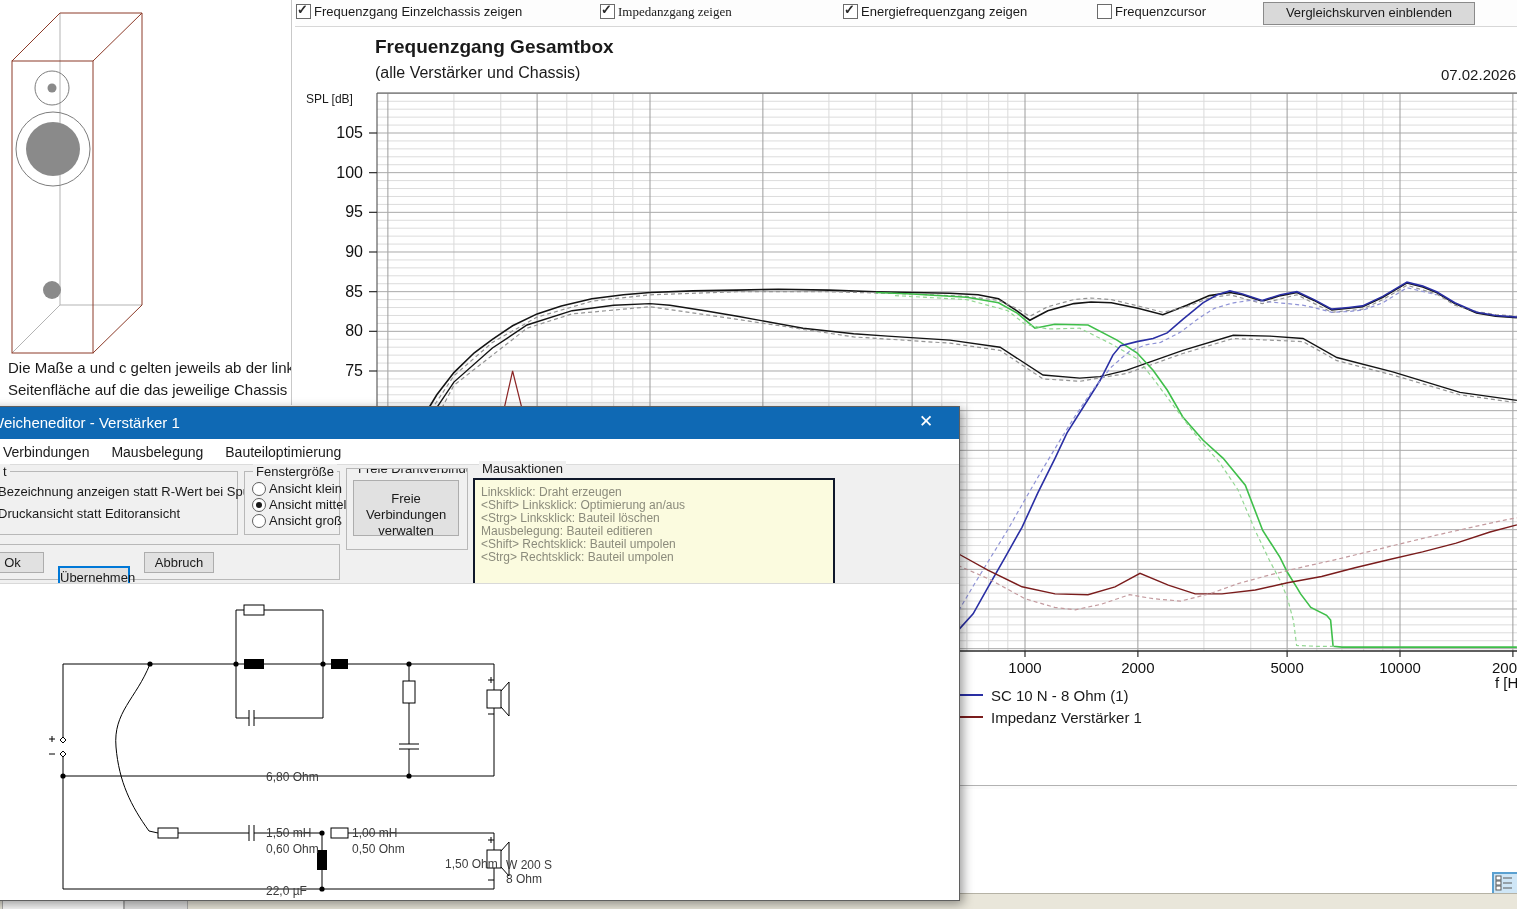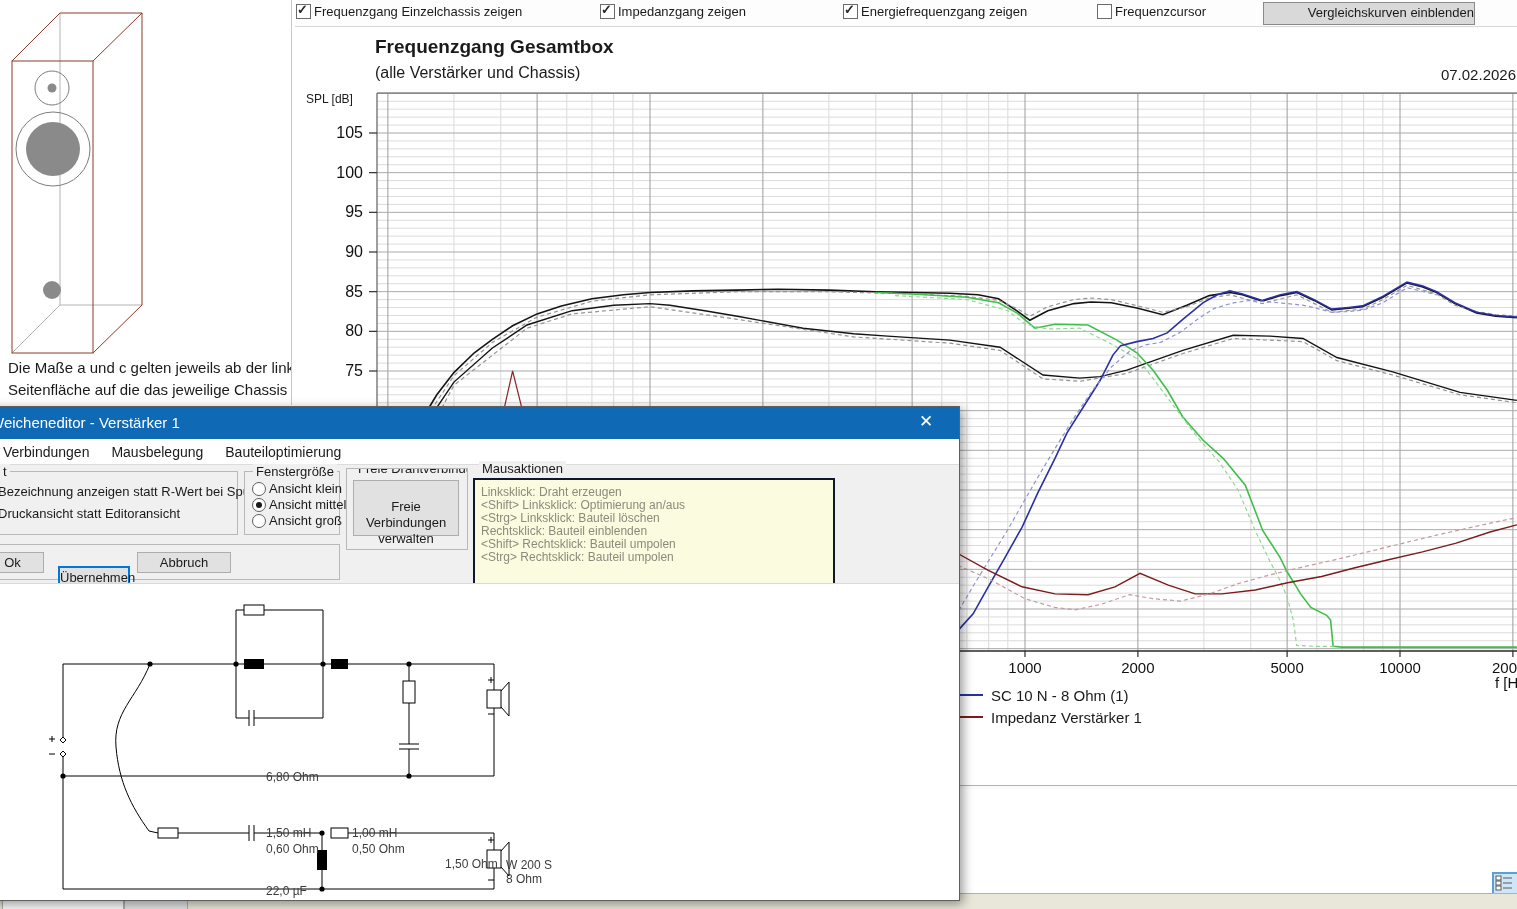--- a/index.html
+++ b/index.html
@@ -9,21 +9,21 @@
   
   #left-panel{left:0;top:0;width:291px;height:405px;background:#fff;border-right:1px solid #c9c9c9;overflow:hidden}
   .caption{font-size:15px;color:#1a1a1a;white-space:nowrap}
   
   #chart-panel{left:295px;top:0;width:1222px;height:893px;background:#fff;overflow:hidden}
   #toolbar{left:0;top:0;width:1222px;height:26px;background:#fdfdfd;border-bottom:1px solid #d7d7d7;z-index:3}
   .cb{position:absolute;top:4px;width:13px;height:13px;background:#fff;border:1px solid #6b6b6b}
   .cb.checked::after{content:"✓";position:absolute;left:0px;top:-3px;font-size:13px;font-weight:bold;color:#2b2b2b}
   .cb-label{position:absolute;top:4px;font-size:13px;white-space:nowrap}
   #compare-btn{position:absolute;left:968px;top:2px;width:210px;height:21px;background:#d9d9d9;
-     border:1px solid #8a8a8a;font-size:13px;text-align:right;line-height:20px}
+     border:1px solid #8a8a8a;font-size:13px;text-align:center;line-height:20px}
   #chart-title{left:80px;top:36px;font-size:19px;font-weight:bold}
   #chart-subtitle{left:80px;top:64px;font-size:16px}
   #chart-date{left:1124px;top:66px;width:97px;text-align:right;font-size:15px}
   #spl-label{left:11px;top:92px;font-size:12px}
   #chart-svg{left:0;top:0;z-index:1}
   #legend{left:660px;top:684px;z-index:2}
   .legend-row{display:flex;align-items:center;height:22px}
   .legend-line{width:28px;margin-right:8px;border-top:2px solid #000}
   .legend-label{font-size:15px;white-space:nowrap}
   #right-hr{left:663px;top:785px;width:559px;border-top:1px solid #b2b2b2;height:3px;background:#fbfbfb}
@@ -222,21 +222,21 @@
       <line x1="74" y1="172.66665" x2="82" y2="172.66665" stroke="#2a2a2a" stroke-width="1.2"></line>
       <text x="68" y="177.66665" text-anchor="end" font-size="16" font-family="&quot;Liberation Sans&quot;, sans-serif" fill="#111">100</text>
       <line x1="74" y1="133" x2="82" y2="133" stroke="#2a2a2a" stroke-width="1.2"></line>
       <text x="68" y="138" text-anchor="end" font-size="16" font-family="&quot;Liberation Sans&quot;, sans-serif" fill="#111">105</text>
       <text x="1200" y="688" text-anchor="start" font-size="15" font-family="&quot;Liberation Sans&quot;, sans-serif" fill="#111">f [Hz]</text>
     </svg>
   <div id="toolbar" class="abs">
       <div class="cb checked" style="left: 1px;"></div>
       <span class="cb-label" style="left: 19px;">Frequenzgang Einzelchassis zeigen</span>
       <div class="cb checked" style="left: 305px;"></div>
-      <span class="cb-label" style="left: 323px;">Impedanzgang zeigen</span>
+      <span class="cb-label" style="left: 323px; font-family: Liberation Serif, serif;">Impedanzgang zeigen</span>
       <div class="cb checked" style="left: 548px;"></div>
       <span class="cb-label" style="left: 566px;">Energiefrequenzgang zeigen</span>
       <div class="cb" style="left: 802px;"></div>
       <span class="cb-label" style="left: 820px;">Frequenzcursor</span>
       <div id="compare-btn">Vergleichskurven einblenden</div>
     </div>
   <div id="chart-title" class="abs">Frequenzgang Gesamtbox</div>
   <div id="chart-subtitle" class="abs">(alle Verstärker und Chassis)</div>
   <div id="chart-date" class="abs">07.02.2026</div>
   <div id="spl-label" class="abs">SPL [dB]</div>
@@ -290,40 +290,40 @@
         <span class="opt-line" style="left: 24px; top: 9px;">Ansicht klein</span>
         <span class="radio sel" style="left: 7px; top: 26px;"></span>
         <span class="opt-line" style="left: 24px; top: 25px;">Ansicht mittel</span>
         <span class="radio" style="left: 7px; top: 42px;"></span>
         <span class="opt-line" style="left: 24px; top: 41px;">Ansicht groß</span>
       </div>
   </div>
 
   <div class="grp" style="left:365px;top:61px;width:120px;height:80px;overflow:hidden">
     <span class="grp-label">Freie Drahtverbindungen</span>
-    <div class="dlg-btn" style="left:6px;top:11px;width:106px;height:56px;line-height:16px;padding-top:18px">
+    <div class="dlg-btn" style="left:6px;top:11px;width:106px;height:56px;line-height:16px;padding-top:10px">
       <div>Freie Verbindungen</div>
       <div>verwalten</div>
     </div>
   </div>
 
   <span class="grp-label" style="position:absolute;left:498px;top:54px">Mausaktionen</span>
   <div id="maus-panel" style="left:492px;top:71px;width:358px;height:98px;padding-top:6px">
       <div class="maus-line">Linksklick: Draht erzeugen</div>
       <div class="maus-line">&lt;Shift&gt; Linksklick: Optimierung an/aus</div>
       <div class="maus-line">&lt;Strg&gt; Linksklick: Bauteil löschen</div>
-      <div class="maus-line">Rechtsklick: Bauteil einblenden</div>
+      <div class="maus-line">Mausbelegung: Bauteil editieren</div>
       <div class="maus-line">&lt;Shift&gt; Rechtsklick: Bauteil umpolen</div>
       <div class="maus-line">&lt;Strg&gt; Rechtsklick: Bauteil umpolen</div>
     </div>
 
   <div class="grp" style="left:0;top:137px;width:357px;height:34px"></div>
   <div class="dlg-btn" style="left:0;top:145px;width:63px">Ok</div>
   <div class="dlg-btn focus" style="left:77px;top:159px;width:72px">Übernehmen</div>
-  <div class="dlg-btn" style="left:156px;top:145px;width:94px">Abbruch</div>
+  <div class="dlg-btn" style="left:163px;top:145px;width:70px">Abbruch</div>
 
   <div id="circuit-area">
     <svg class="abs" style="left:20px;top:0" width="958" height="316">
       <g stroke="#000" fill="none">
         <path d="M62,80 H493"></path>
         <path d="M62,80 V153 M62,173 V192 M62,192 H493 M62,192 V305 M62,305 H493"></path>
         <path d="M235,26 V134 M322,26 V134 M235,26 H243 M263,26 H322"></path>
         <path d="M235,134 H248 M253,134 H322 M248,126 V142 M253,126 V142"></path>
         <path d="M408,80 V97 M408,119 V160 M408,165 V192 M398,160 H418 M398,165 H418"></path>
         <path d="M493,80 V106 M493,124 V192"></path>

